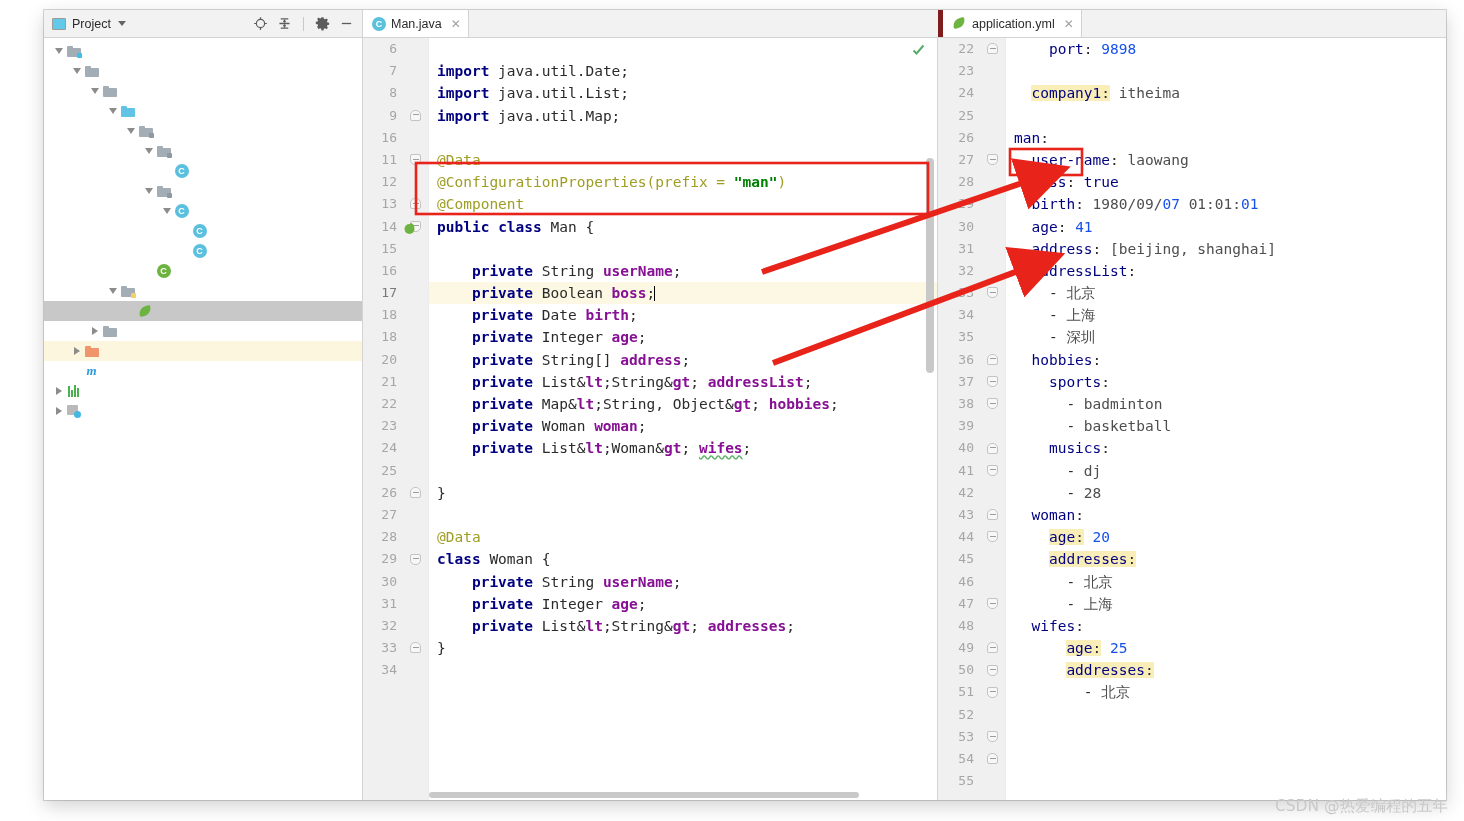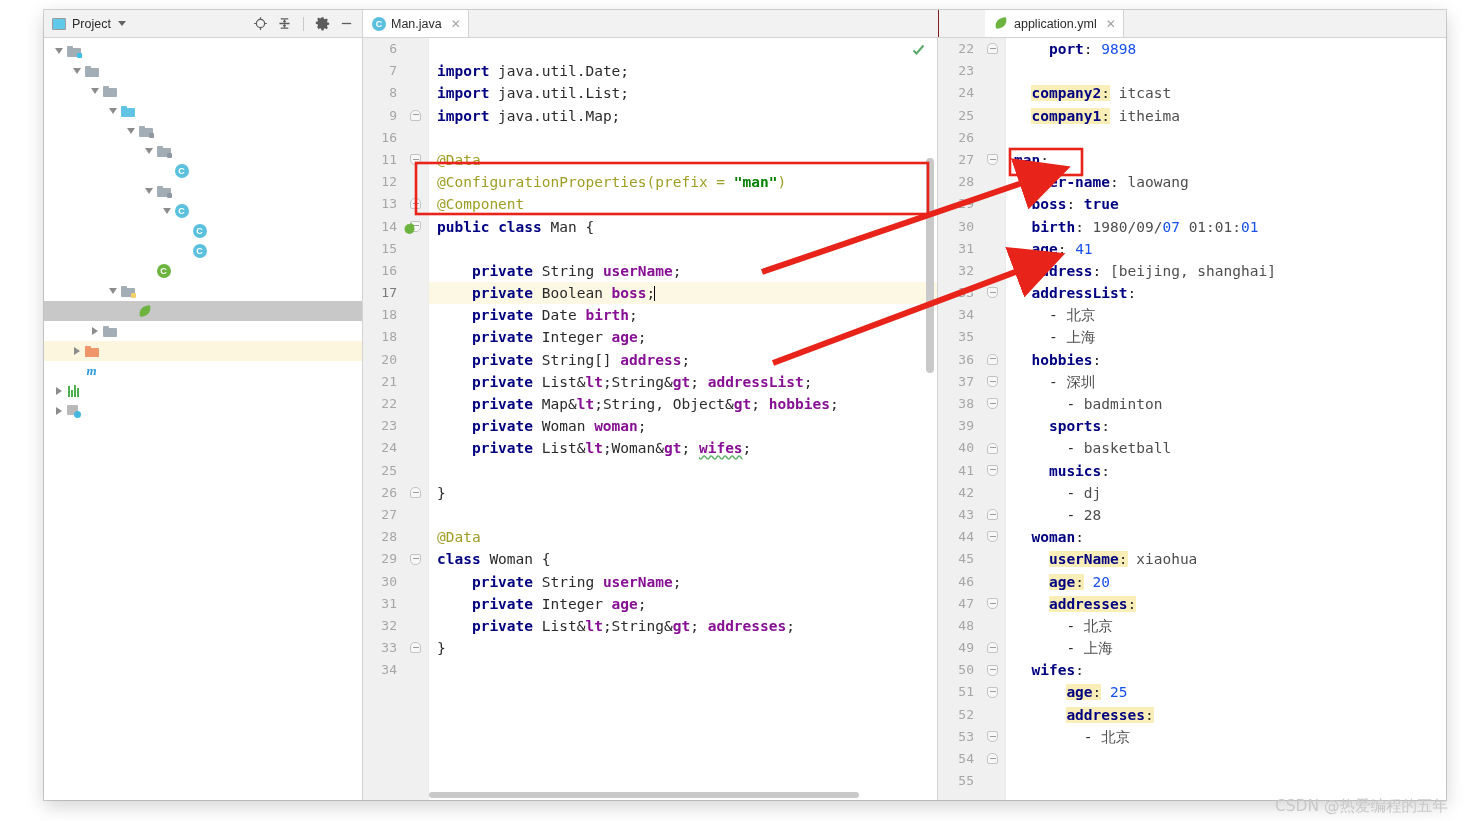--- a/index.html
+++ b/index.html
@@ -59,21 +59,21 @@
   .tb-icons { display: flex; align-items: center; gap: 9px; padding-right: 2px; }
   .tb-icon { width: 15px; height: 15px; position: relative; cursor: default; }
   .tb-sep { width: 1px; height: 14px; background: #c8c8c8; margin: 0 2px; }
 
   
   .tabstrip {
     display: flex; align-items: stretch;
     background: #f2f2f2;
     flex: 1;
   }
-  .tabstrip.right { border-left: 1px solid #7f1d1d; padding-left: 46px; }
+  .tabstrip.right { border-left: 5px solid #7f1d1d; }
   .tab {
     display: flex; align-items: center; gap: 5px;
     padding: 0 7px 0 9px;
     background: #ffffff;
     border-right: 1px solid #d3d3d3;
     font-size: 12.5px; color: #2b2b2b;
     white-space: nowrap;
   }
   .tab .closex { color: #a0a0a0; font-size: 12px; margin-left: 4px; }
   .tab-rest { flex: 1; background: #f2f2f2; }
@@ -228,21 +228,21 @@
     padding-left: 8px;
     color: #2b2b2b;
   }
   .ln.cur { background: #fcf8e3; }
   
   .kw  { color:#000080; font-weight:bold; }
   .ann { color:#9e9d24; }
   .str { color:#008000; font-weight:bold; }
   .fld2{ color:#871094; font-weight:bold; }
   .num { color:#1750eb; }
-  .yk  { color:#000080; font-weight:bold; }
+  .yk  { color:#000080; font-weight:normal; }
   .yv  { color:#4e4e4e; }
   .hlk { background:#faeeb8; }
   .wavy { text-decoration: underline wavy #63b36b; text-decoration-skip-ink: none; }
   .caret {
     display:inline-block; width:1px; height:15px; background:#000;
     vertical-align:-3px; margin-left:-1px;
   }
 
   
   .vthumb {
@@ -729,42 +729,40 @@
             <span class="m"></span>
           </div>
           <div class="fold up" style="top: 715.4px;">
             <span class="b"></span>
             <span class="m"></span>
           </div>
         </div>
       <div class="code" id="ycode">
           <div class="ln">    <span class="yk">port</span><span class="" style="color:#2b2b2b">:</span><span class="yv"> <span class="num">9898</span></span></div>
           <div class="ln">&nbsp;</div>
-          <div class="ln">  <span class="yk hlk">company2</span><span class="hlk" style="color:#2b2b2b">:</span><span class="yv"> itcast</span></div>
           <div class="ln">  <span class="yk hlk">company1</span><span class="hlk" style="color:#2b2b2b">:</span><span class="yv"> itheima</span></div>
           <div class="ln">&nbsp;</div>
           <div class="ln"><span class="yk">man</span><span class="" style="color:#2b2b2b">:</span><span class="yv"></span></div>
           <div class="ln">  <span class="yk">user-name</span><span class="" style="color:#2b2b2b">:</span><span class="yv"> laowang</span></div>
           <div class="ln">  <span class="yk">boss</span><span class="" style="color:#2b2b2b">:</span><span class="yv"> <span class="yk">true</span></span></div>
           <div class="ln">  <span class="yk">birth</span><span class="" style="color:#2b2b2b">:</span><span class="yv"> 1980/09/<span class="num">07</span> 01:01:<span class="num">01</span></span></div>
           <div class="ln">  <span class="yk">age</span><span class="" style="color:#2b2b2b">:</span><span class="yv"> <span class="num">41</span></span></div>
           <div class="ln">  <span class="yk">address</span><span class="" style="color:#2b2b2b">:</span><span class="yv"> [beijing, shanghai]</span></div>
           <div class="ln">  <span class="yk">addressList</span><span class="" style="color:#2b2b2b">:</span><span class="yv"></span></div>
           <div class="ln">    - <span class="yv">北京</span></div>
           <div class="ln">    - <span class="yv">上海</span></div>
+          <div class="ln">    - <span class="yv">深圳</span></div>
           <div class="ln">  <span class="yk">hobbies</span><span class="" style="color:#2b2b2b">:</span><span class="yv"></span></div>
-          <div class="ln">    - <span class="yv">深圳</span></div>
+          <div class="ln">    <span class="yk">sports</span><span class="" style="color:#2b2b2b">:</span><span class="yv"></span></div>
           <div class="ln">      - <span class="yv">badminton</span></div>
-          <div class="ln">    <span class="yk">sports</span><span class="" style="color:#2b2b2b">:</span><span class="yv"></span></div>
           <div class="ln">      - <span class="yv">basketball</span></div>
           <div class="ln">    <span class="yk">musics</span><span class="" style="color:#2b2b2b">:</span><span class="yv"></span></div>
           <div class="ln">      - <span class="yv">dj</span></div>
           <div class="ln">      - <span class="yv">28</span></div>
           <div class="ln">  <span class="yk">woman</span><span class="" style="color:#2b2b2b">:</span><span class="yv"></span></div>
-          <div class="ln">    <span class="yk hlk">userName</span><span class="hlk" style="color:#2b2b2b">:</span><span class="yv"> xiaohua</span></div>
           <div class="ln">    <span class="yk hlk">age</span><span class="hlk" style="color:#2b2b2b">:</span><span class="yv"> <span class="num">20</span></span></div>
           <div class="ln">    <span class="yk hlk">addresses</span><span class="hlk" style="color:#2b2b2b">:</span><span class="yv"></span></div>
           <div class="ln">      - <span class="yv">北京</span></div>
           <div class="ln">      - <span class="yv">上海</span></div>
           <div class="ln">  <span class="yk">wifes</span><span class="" style="color:#2b2b2b">:</span><span class="yv"></span></div>
           <div class="ln">      <span class="yk hlk">age</span><span class="hlk" style="color:#2b2b2b">:</span><span class="yv"> <span class="num">25</span></span></div>
           <div class="ln">      <span class="yk hlk">addresses</span><span class="hlk" style="color:#2b2b2b">:</span><span class="yv"></span></div>
           <div class="ln">        - <span class="yv">北京</span></div>
           <div class="ln">&nbsp;</div>
         </div>

